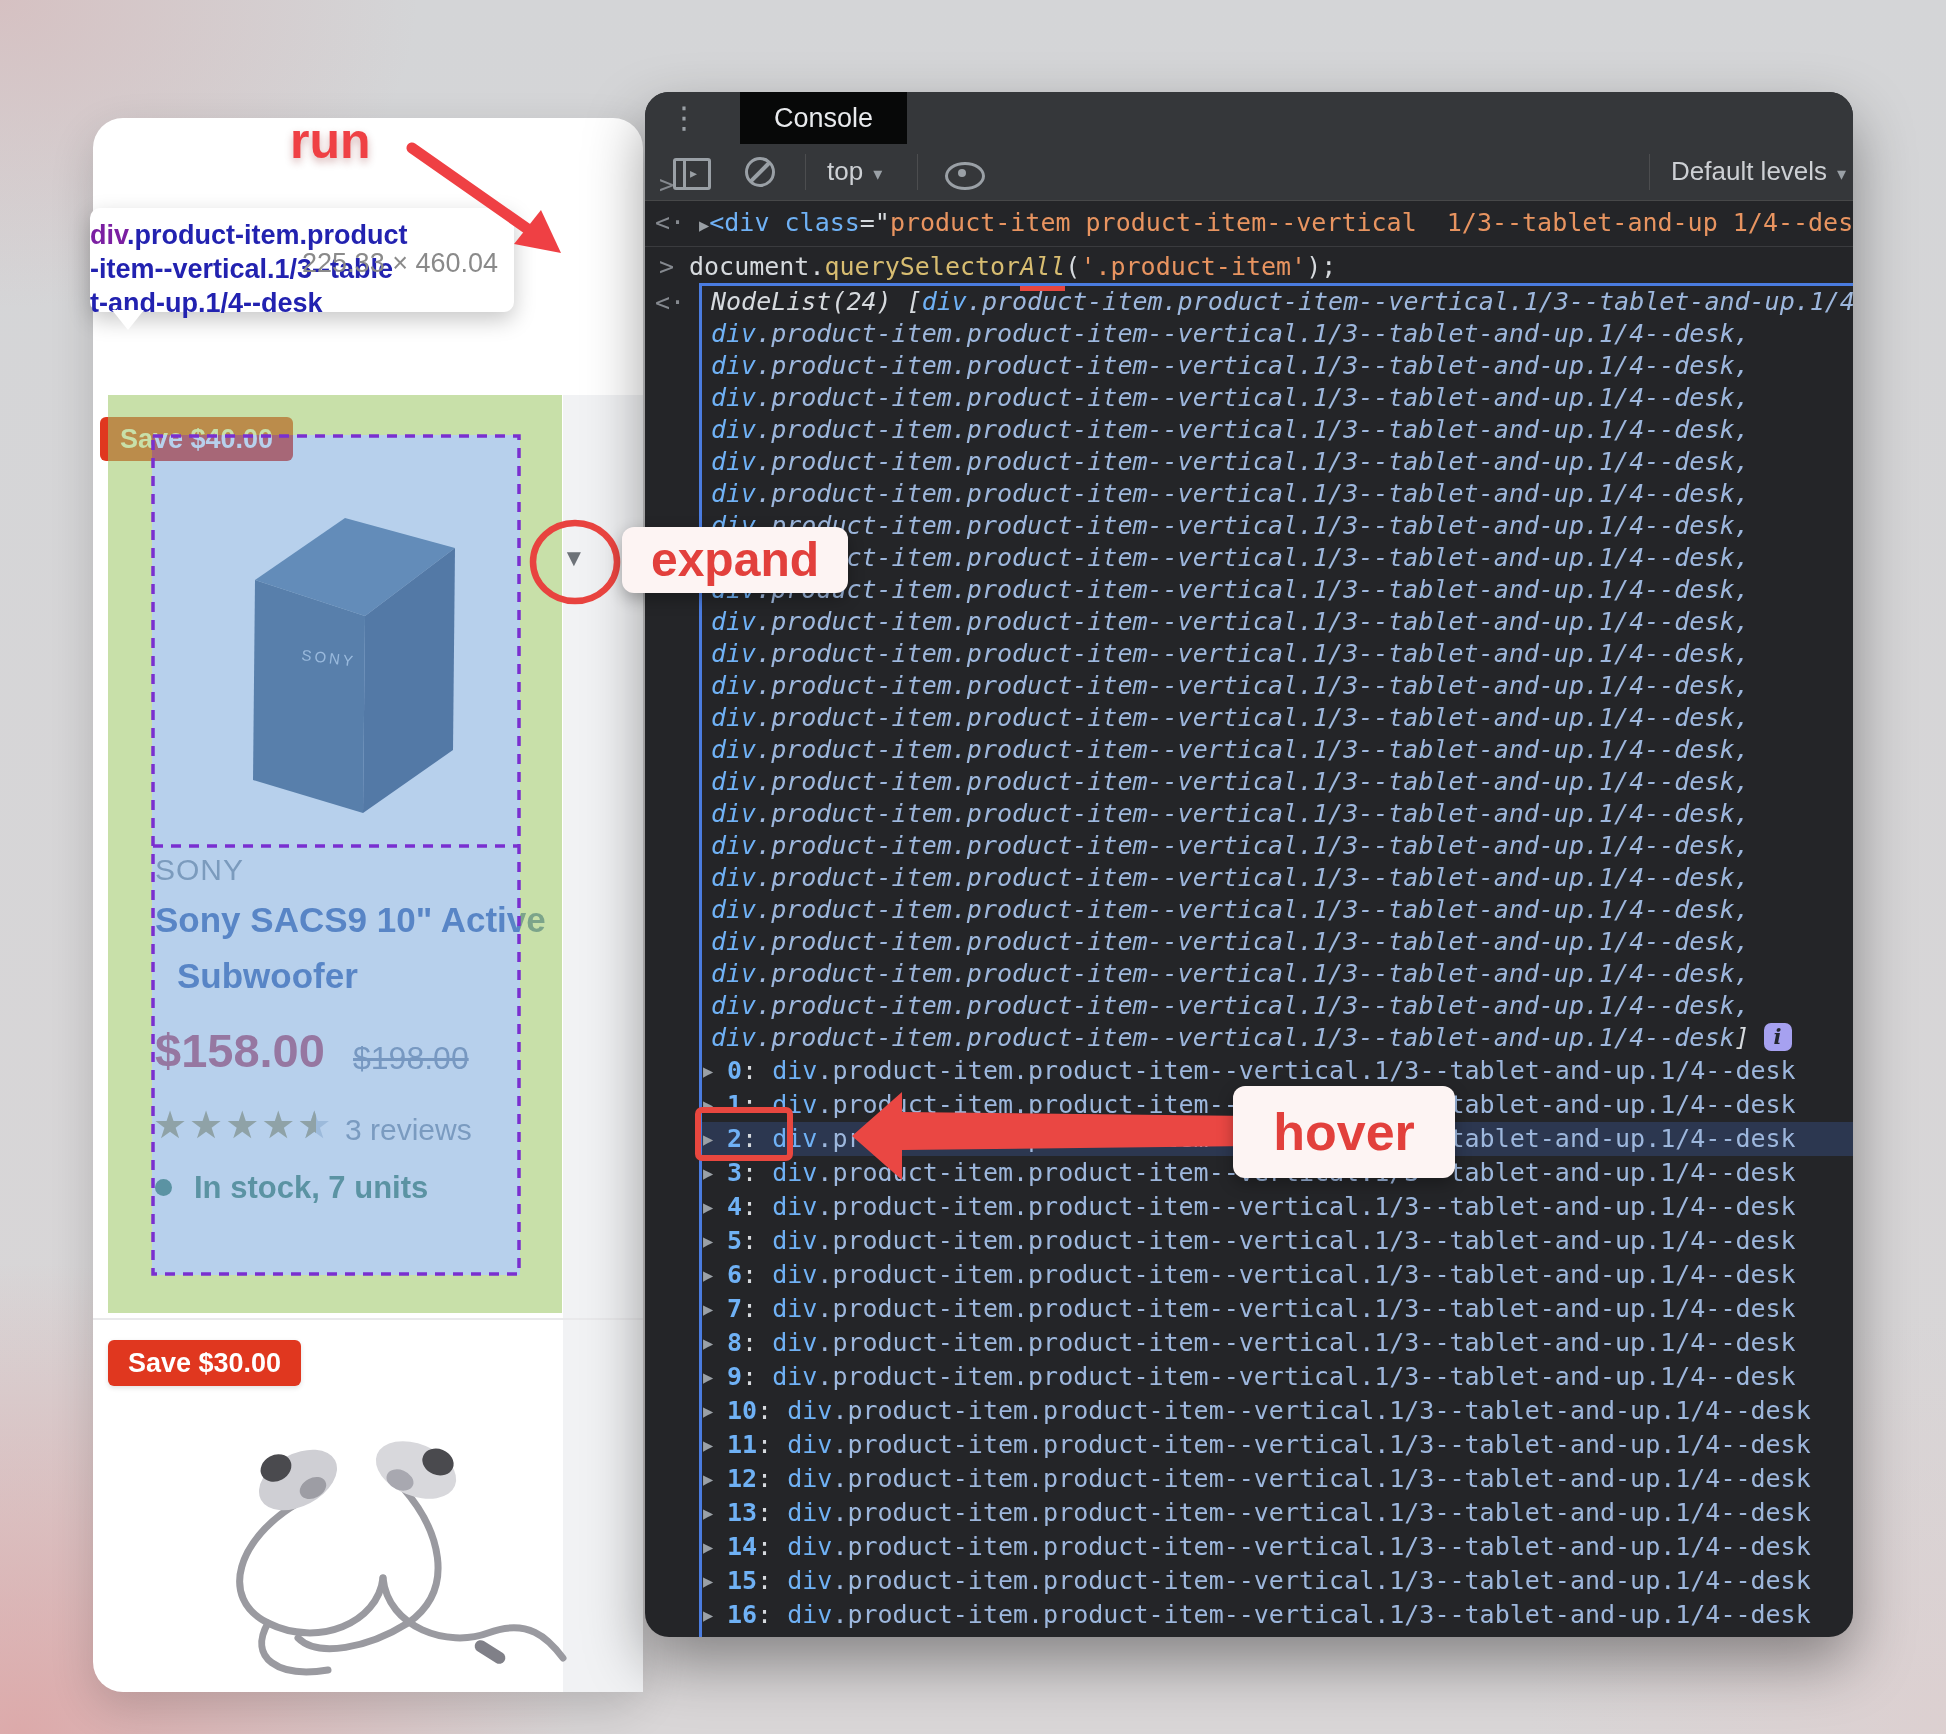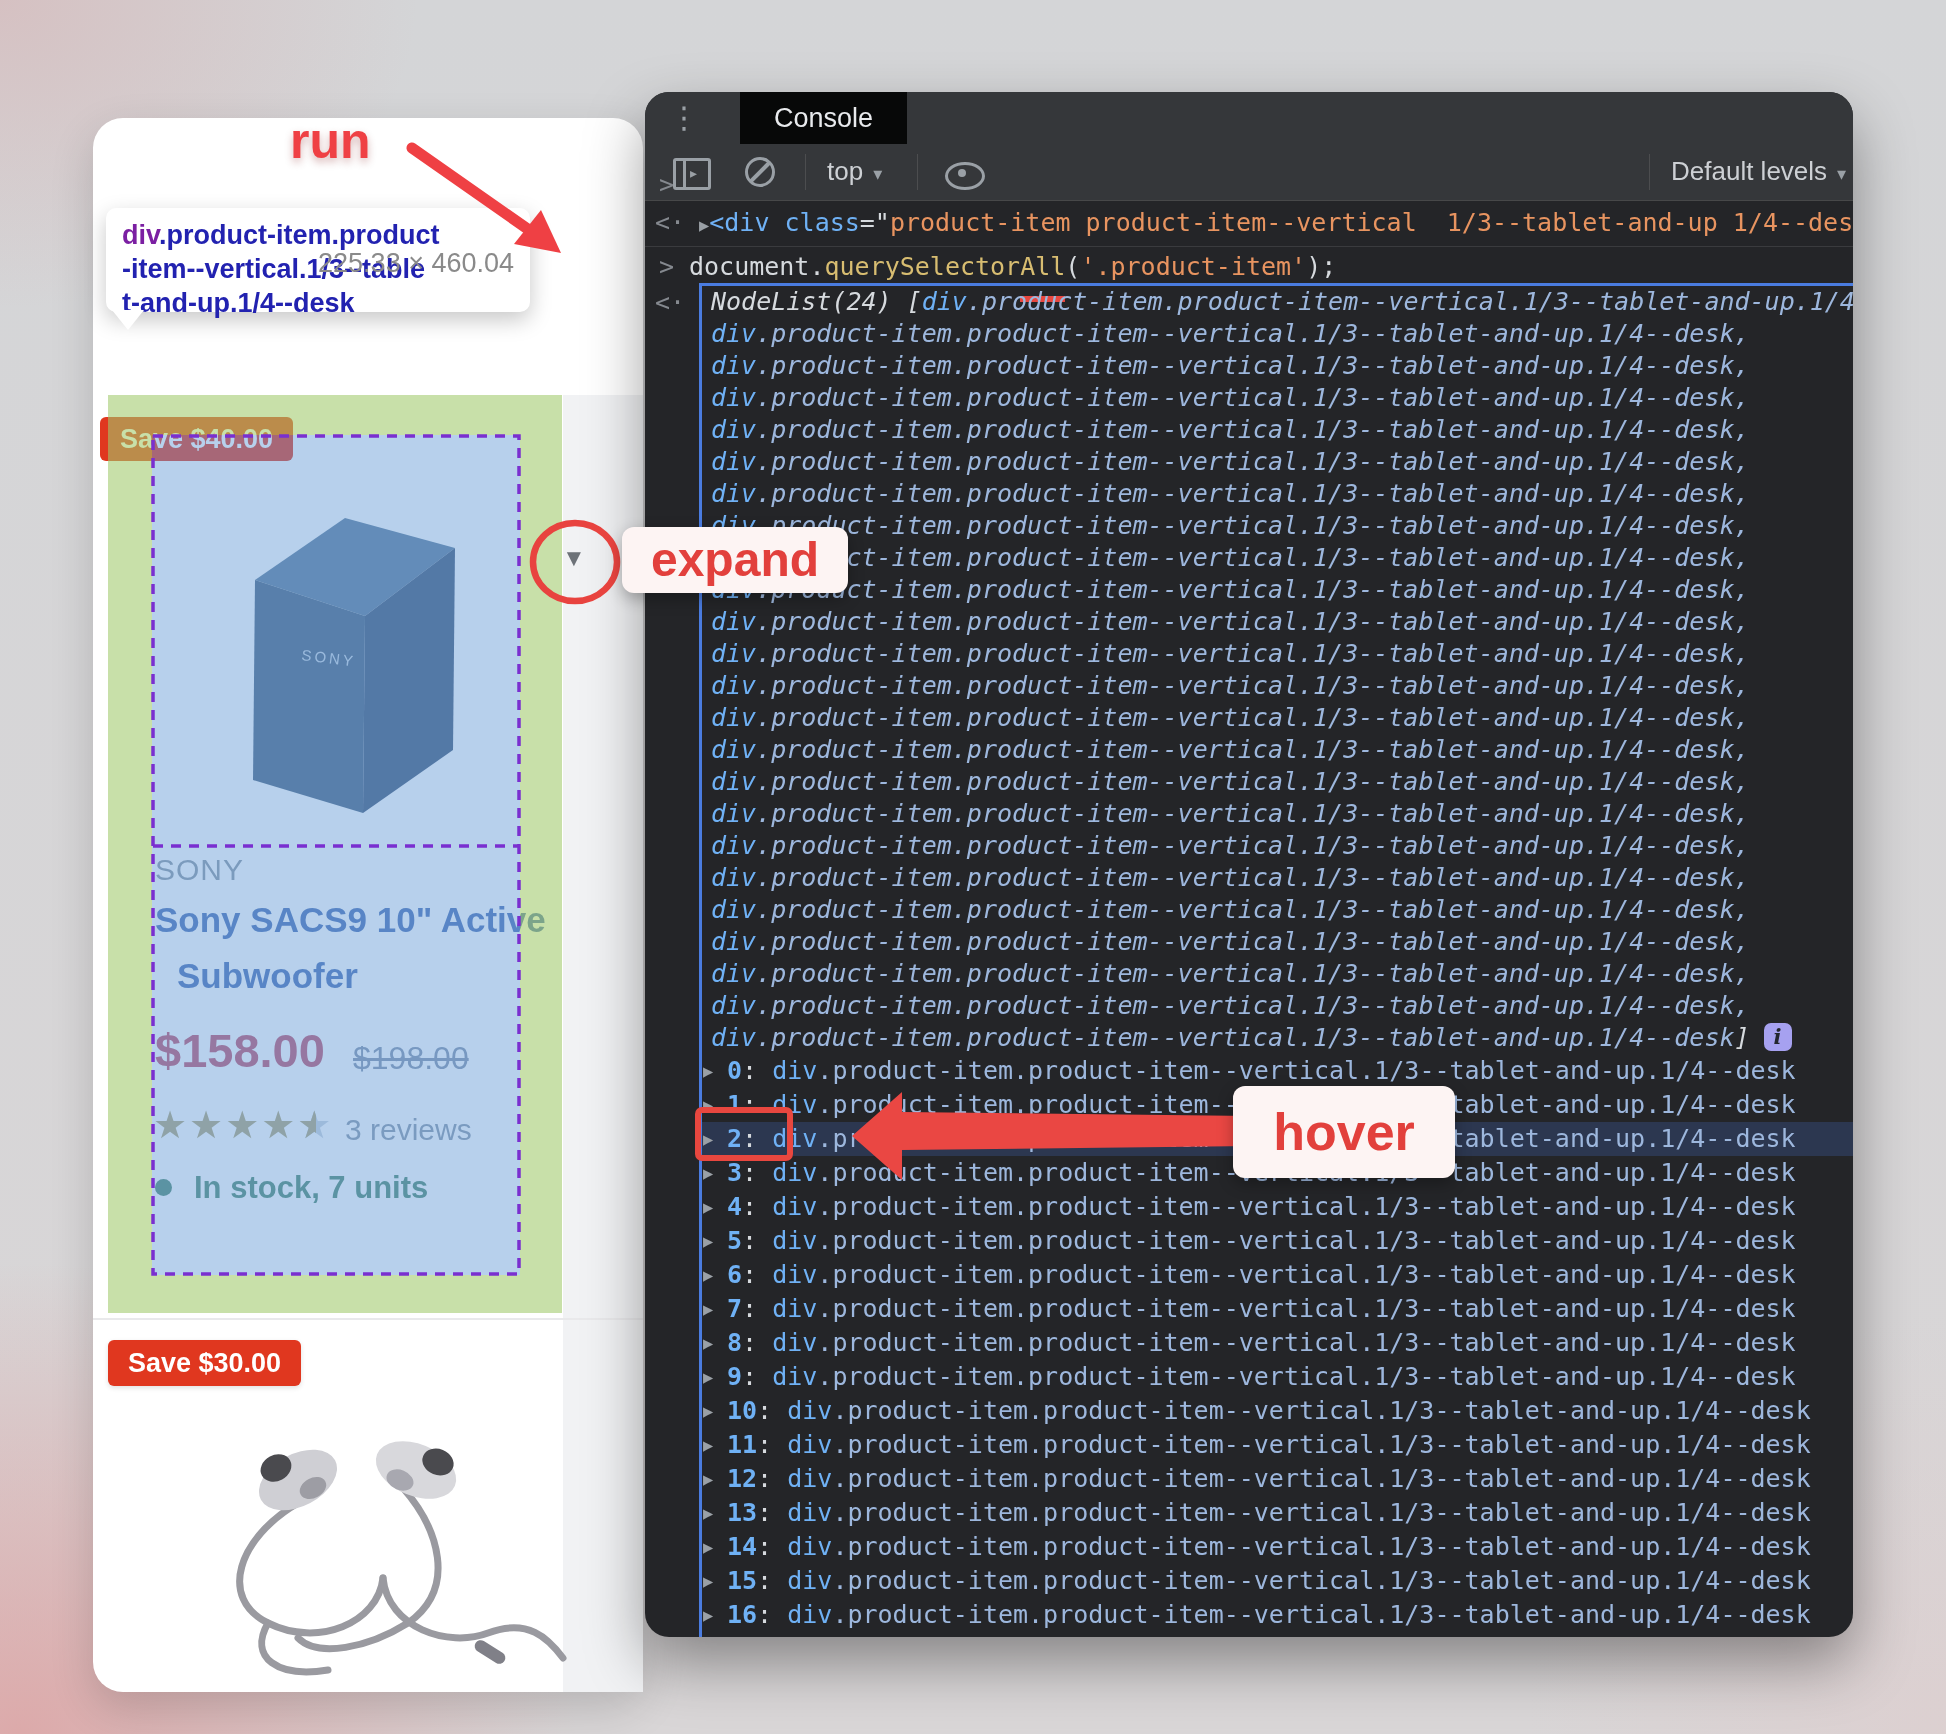--- a/index.html
+++ b/index.html
@@ -70,37 +70,37 @@
   .con{font-family:"DejaVu Sans Mono",monospace;font-size:25px;color:#d6dade;white-space:pre;}
   .gut{color:#85898f;}
   .tri{color:#9aa0a6;font-size:17px;}
   .c-obj{color:#d6dade;}
   .c-fn{color:#d8bd71;}
   .c-str{color:#e89460;}
   .c-tag{color:#6fb1f5;}
   .c-item{color:#9db7dd;}
   .c-div{color:#6fb1f5;}
   .it{font-style:italic;}
-  .u-red{border-bottom:6px solid #e8473f;padding-bottom:15px;}
+  .u-red{border-bottom:6px solid #e8473f;padding-bottom:4px;font-style:italic;}
   .msg-divider{left:0;top:154px;right:0;height:1px;background:#3a3b3e;}
   .sel-top{left:54px;top:191px;right:0;height:3px;background:#4a7ce0;}
   .sel-left{left:54px;top:191px;width:3px;height:1354px;background:#4a7ce0;}
   .line{left:66px;height:32px;line-height:32px;}
   .idx-row{left:57px;right:0;height:34px;line-height:34px;}
   .idx-row .tri{position:absolute;left:1px;top:0;}
   .idx-txt{position:absolute;left:25px;top:0;}
   .c-idx{color:#6fb1f5;font-weight:bold;}
   .row-hl{background:#2c3750;}
   .info-i{display:inline-block;width:28px;height:28px;background:#a6a1f0;border-radius:7px;color:#23262e;
     font-family:"DejaVu Serif",serif;font-style:italic;font-weight:bold;font-size:21px;line-height:28px;
     text-align:center;margin-left:14px;vertical-align:2px;}
 
   
-  .tooltip{left:106px;top:208px;width:424px;height:104px;background:#fff;border-radius:10px;
-    box-shadow:0 8px 22px rgba(0,0,0,.22);padding:10px 16px;box-sizing:border-box;}
+  .tooltip{left:90px;top:208px;width:424px;height:104px;background:#fff;border-radius:10px;
+    box-shadow:0 8px 22px rgba(0,0,0,.22);padding:10px 0;box-sizing:border-box;}
   .tt-line{font-size:27px;font-weight:bold;color:#2222b0;line-height:34px;white-space:nowrap;}
   .tt-tag{color:#7b1fa2;}
   .tt-dims{position:absolute;right:16px;top:40px;font-size:27px;color:#8a8a8a;font-weight:normal;}
   .tt-caret{left:112px;top:310px;width:0;height:0;border-left:16px solid transparent;
     border-right:16px solid transparent;border-top:20px solid #fff;}
 
   
   .ann-label{background:#fdf4f3;border-radius:12px;box-shadow:0 6px 16px rgba(0,0,0,.28);
     color:#e2403c;font-weight:bold;text-align:center;}
   .run-label{left:290px;top:112px;font-size:50px;font-weight:bold;color:#ef4044;

